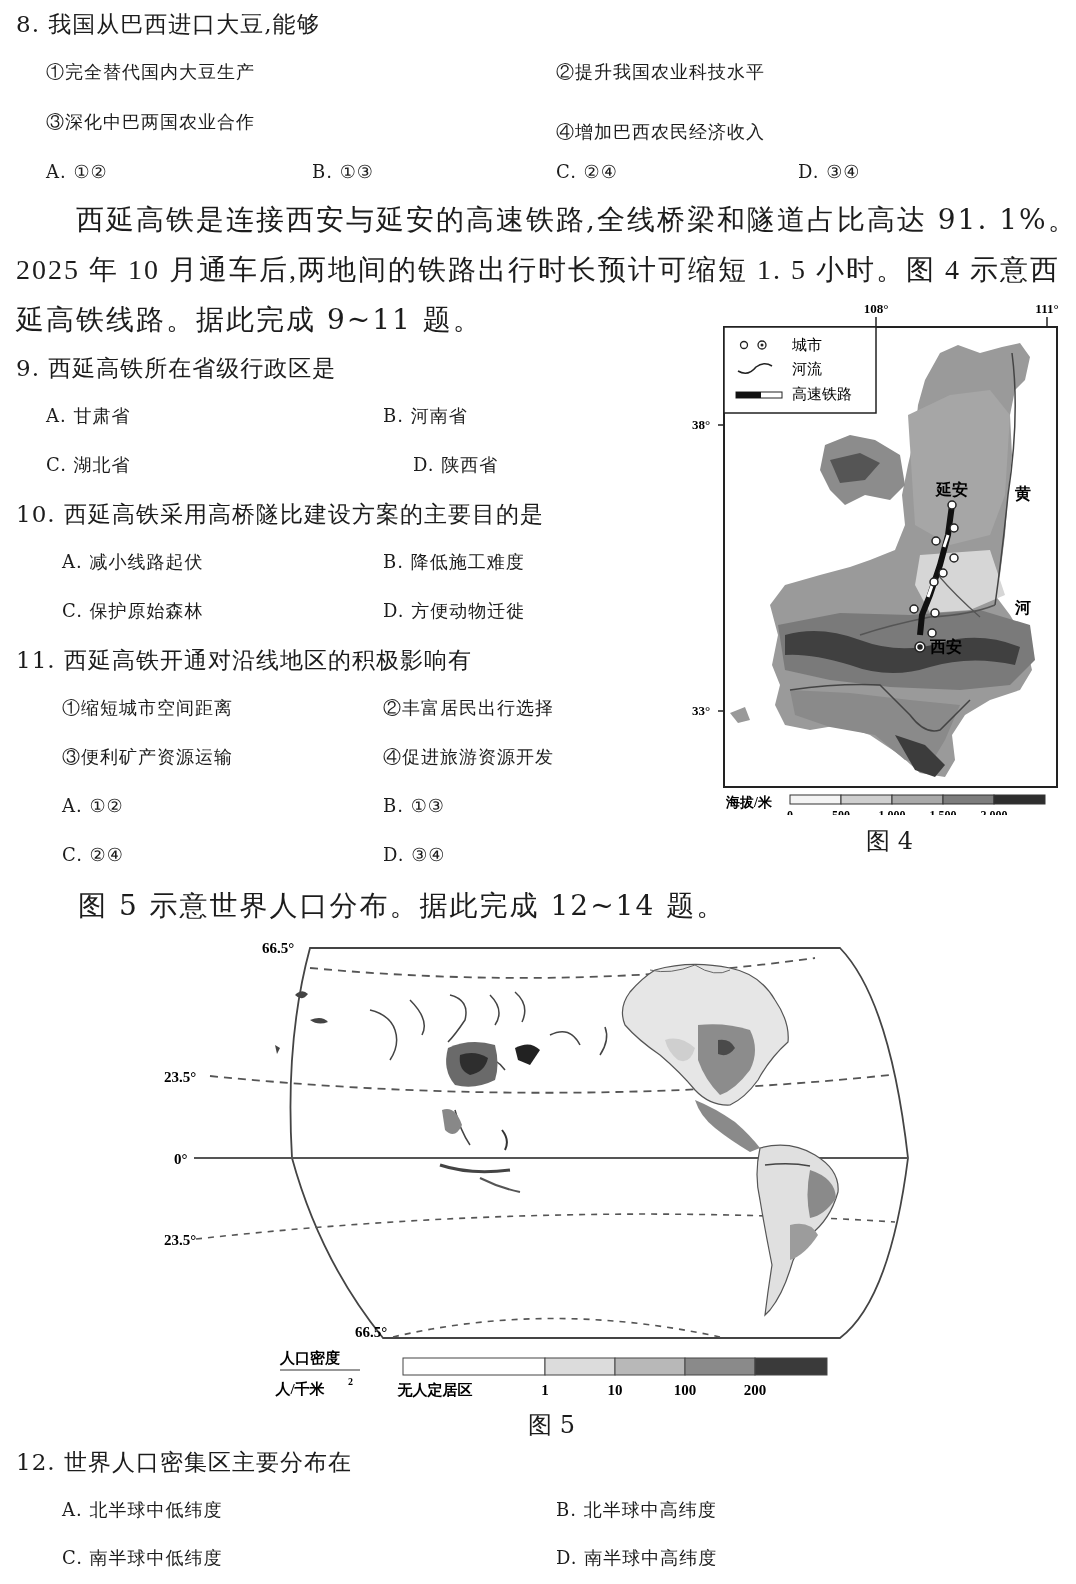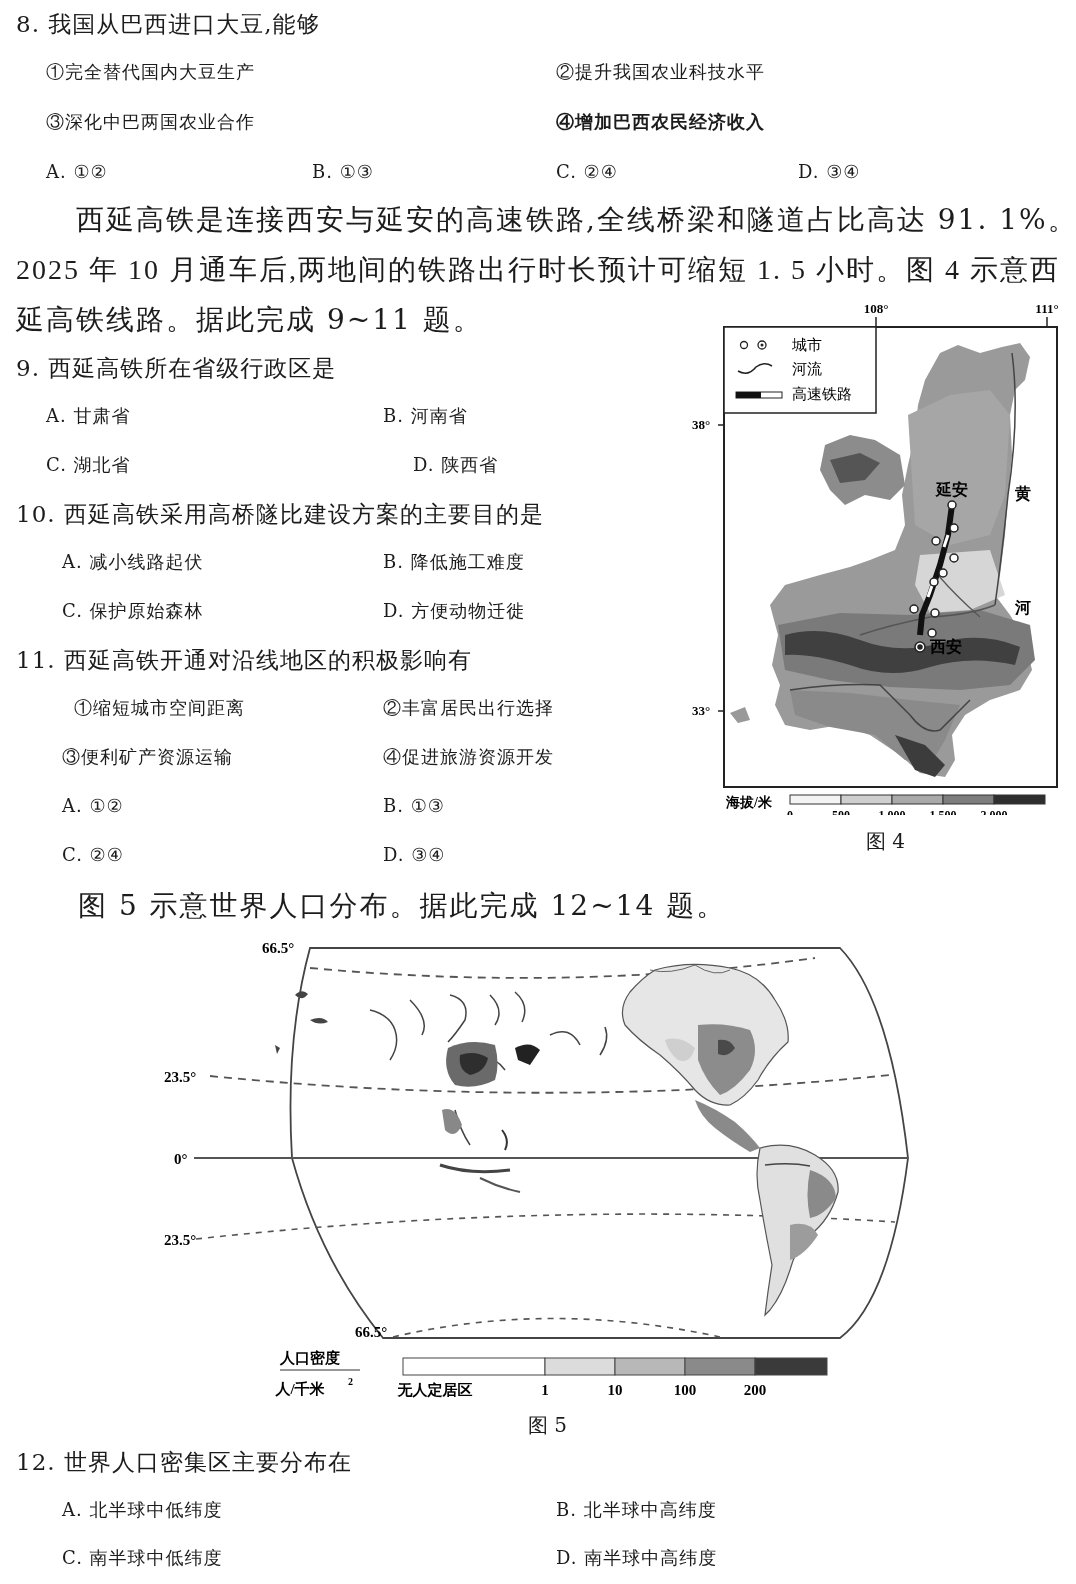--- a/index.html
+++ b/index.html
@@ -4,33 +4,33 @@
 <style>
   html, body { margin: 0; padding: 0; background: #ffffff; }
   body {
     width: 1076px; height: 1584px; position: relative; overflow: hidden;
     font-family: "DejaVu Serif", "Liberation Serif", serif;
     color: #1c1c1c;
   }
   .line { position: absolute; font-size: 23px; line-height: 34px; white-space: nowrap; letter-spacing: 1px; }
   .opt { position: absolute; font-size: 18px; line-height: 34px; white-space: nowrap; letter-spacing: 1px; }
   .para { position: absolute; font-size: 28px; line-height: 34px; white-space: nowrap; letter-spacing: 2px; }
-  .caption { position: absolute; font-size: 20px; line-height: 30px; }
+  .caption { position: absolute; font-size: 24px; line-height: 30px; }
   #fig4 { position: absolute; left: 690px; top: 295px; width: 386px; height: 520px; }
   #fig5 { position: absolute; left: 150px; top: 930px; width: 800px; height: 470px; }
   svg text { font-family: "Liberation Serif", "DejaVu Serif", serif; }
 </style>
 </head>
 <body>
 
 <div class="line" style="left:16px; top:7px;">8. 我国从巴西进口大豆,能够</div>
 <div class="opt" style="left:46px; top:55px;">①完全替代国内大豆生产</div>
 <div class="opt" style="left:556px; top:55px;">②提升我国农业科技水平</div>
 <div class="opt" style="left:46px; top:105px;">③深化中巴两国农业合作</div>
-<div class="opt" style="left:556px; top:105px;font-weight:bold;">④增加巴西农民经济收入</div>
+<div class="opt" style="left:556px; top:115px;">④增加巴西农民经济收入</div>
 <div class="opt" style="left:46px; top:155px;">A. ①②</div>
 <div class="opt" style="left:312px; top:155px;">B. ①③</div>
 <div class="opt" style="left:556px; top:155px;">C. ②④</div>
 <div class="opt" style="left:798px; top:155px;">D. ③④</div>
 
 <div class="para" style="left:76px; top:203px;">西延高铁是连接西安与延安的高速铁路,全线桥梁和隧道占比高达 91. 1%。</div>
 <div class="para" style="left:16px; top:253px;font-family:Liberation Serif, serif;">2025 年 10 月通车后,两地间的铁路出行时长预计可缩短 1. 5 小时。图 4 示意西</div>
 <div class="para" style="left:16px; top:303px;">延高铁线路。据此完成 9~11 题。</div>
 
 <div class="line" style="left:16px; top:351px;">9. 西延高铁所在省级行政区是</div>
@@ -39,21 +39,21 @@
 <div class="opt" style="left:46px; top:448px;">C. 湖北省</div>
 <div class="opt" style="left:383px; top:448px;margin-left:30px;">D. 陕西省</div>
 
 <div class="line" style="left:16px; top:497px;">10. 西延高铁采用高桥隧比建设方案的主要目的是</div>
 <div class="opt" style="left:62px; top:545px;">A. 减小线路起伏</div>
 <div class="opt" style="left:383px; top:545px;">B. 降低施工难度</div>
 <div class="opt" style="left:62px; top:594px;">C. 保护原始森林</div>
 <div class="opt" style="left:383px; top:594px;">D. 方便动物迁徙</div>
 
 <div class="line" style="left:16px; top:643px;">11. 西延高铁开通对沿线地区的积极影响有</div>
-<div class="opt" style="left:62px; top:691px;margin-left:12px;">①缩短城市空间距离</div>
+<div class="opt" style="left:62px; top:691px;">①缩短城市空间距离</div>
 <div class="opt" style="left:383px; top:691px;">②丰富居民出行选择</div>
 <div class="opt" style="left:62px; top:740px;">③便利矿产资源运输</div>
 <div class="opt" style="left:383px; top:740px;">④促进旅游资源开发</div>
 <div class="opt" style="left:62px; top:789px;">A. ①②</div>
 <div class="opt" style="left:383px; top:789px;">B. ①③</div>
 <div class="opt" style="left:62px; top:838px;">C. ②④</div>
 <div class="opt" style="left:383px; top:838px;">D. ③④</div>
 
 <div id="fig4">
   <svg width="386" height="520" viewBox="0 0 386 520" xmlns="http://www.w3.org/2000/svg">

